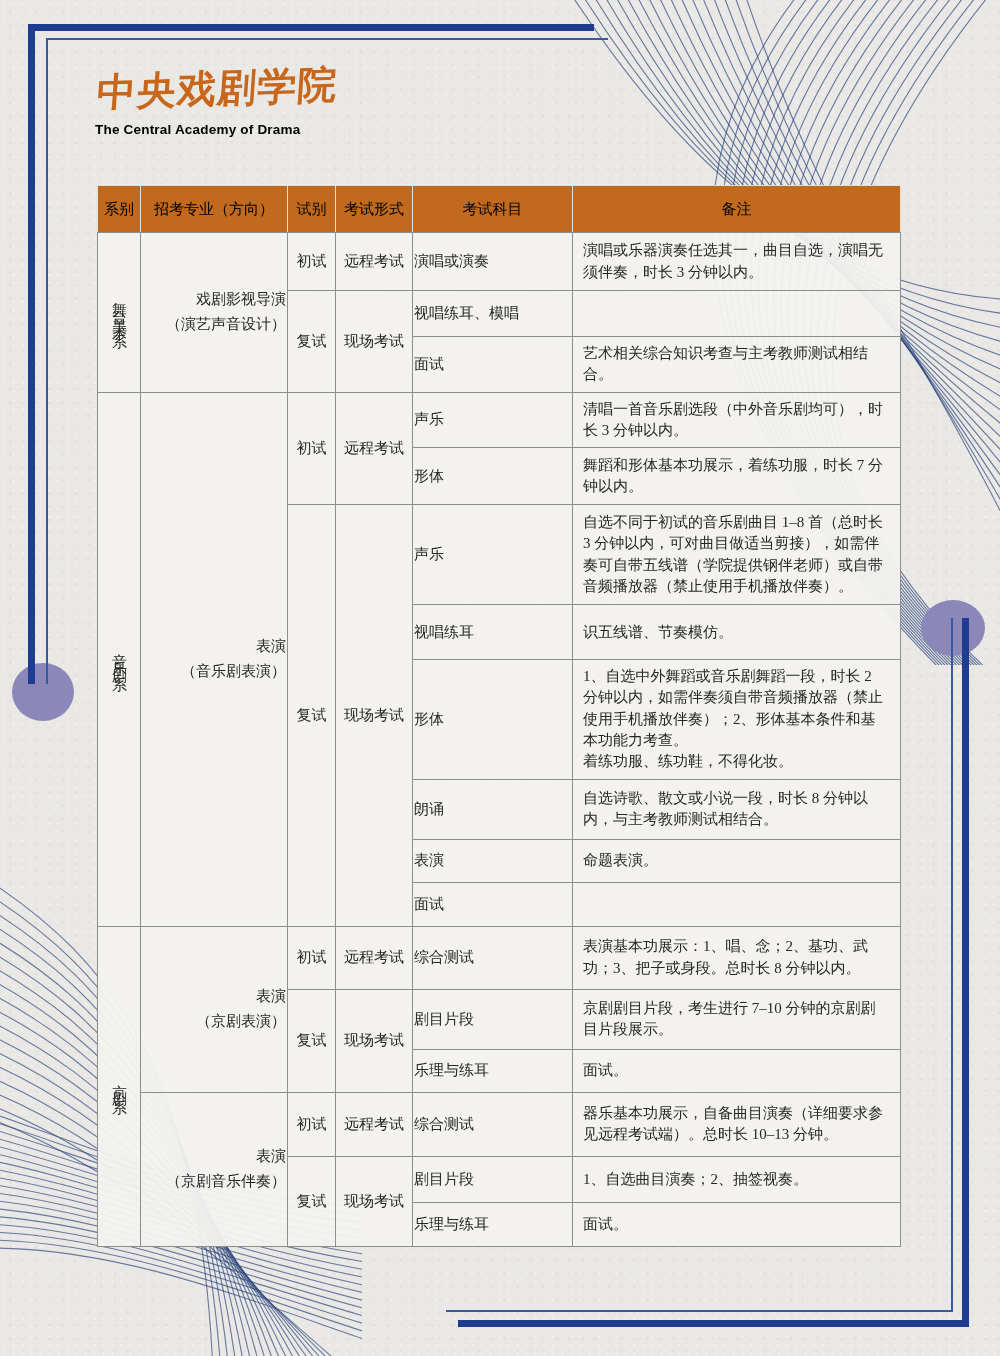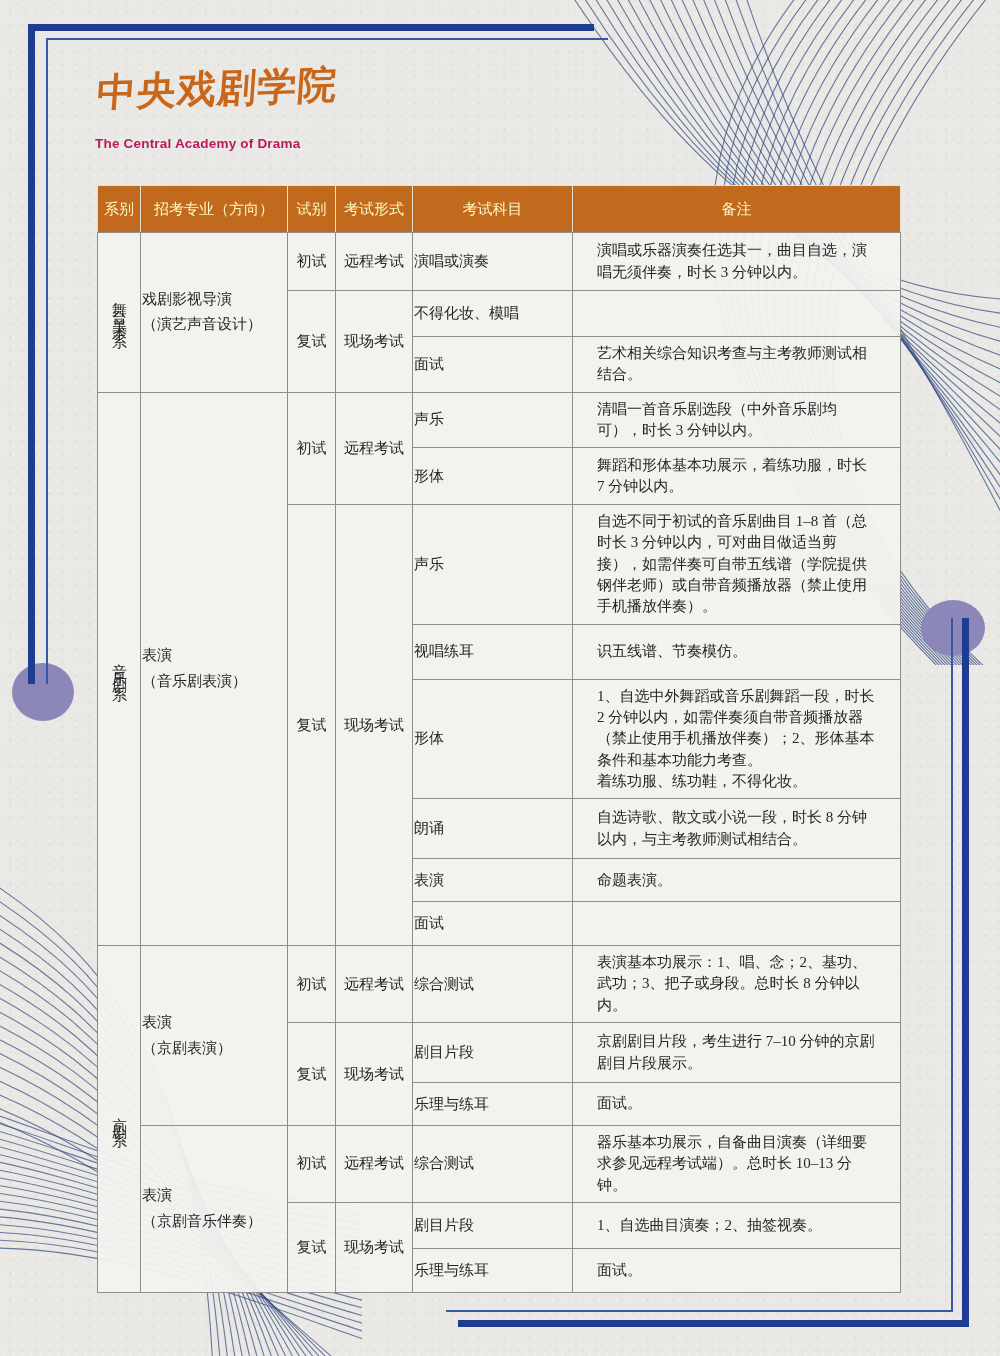--- a/index.html
+++ b/index.html
@@ -35,45 +35,45 @@
   #circle-right{left:921px;top:600px;width:64px;height:56px;}
 
   
   .logo{position:absolute;left:95px;top:66px;z-index:5;}
   .logo-zh{
     font-size:39px;font-weight:bold;color:#c8671b;letter-spacing:1px;
     font-family:"DejaVu Serif","Liberation Serif",serif;
     transform:skewX(-6deg) rotate(-2deg);transform-origin:left bottom;
   }
   .logo-en{
-    font-size:13.5px;font-weight:bold;color:#be185d;margin-top:16px;letter-spacing:0.2px;
+    font-size:13.5px;font-weight:bold;color:#000000;margin-top:2px;letter-spacing:0.2px;
     font-family:"Liberation Sans","DejaVu Sans",sans-serif;
   }
 
   
   table.exam{
     position:absolute;left:97px;top:185px;width:803px;z-index:4;
     border-collapse:collapse;table-layout:fixed;
     background:rgba(243,242,239,0.95);
   }
   .exam th,.exam td{border:1px solid #8d8d8d;overflow:hidden;}
   .exam thead th{
-    background:#c1691d;color:#fef9c3;font-weight:normal;font-size:15px;
+    background:#c1691d;color:#000000;font-weight:normal;font-size:15px;
     border:1px solid #e4ded3;border-bottom-color:#8d8d8d;text-align:center;
   }
   .exam td{font-size:15px;vertical-align:middle;}
   .c-dept{text-align:center;}
   .dept-vert{
     writing-mode:vertical-rl;text-orientation:upright;
     letter-spacing:8px;display:inline-block;line-height:1;
   }
-  .c-major{text-align:left;white-space:pre-line;line-height:1.7;}
+  .c-major{text-align:right;white-space:pre-line;line-height:1.7;}
   .c-round,.c-format{text-align:center;}
   .c-subject{text-align:left;}
-  .c-note{text-align:left;padding:6px 24px;line-height:1.42;white-space:pre-line;}
+  .c-note{text-align:left;padding:6px 10px;line-height:1.42;white-space:pre-line;}
 </style>
 </head>
 <body>
 
 <svg id="g-tr" class="guilloche deco" viewBox="0 0 447 665">
     <path d="M 14 -12 C 120 150, 250 290, 462 300" fill="none" stroke="#30497f" stroke-width="1.1" opacity="0.72"></path>
     <path d="M 25 -12 C 129 154, 257 293, 462 315" fill="none" stroke="#30497f" stroke-width="1.1" opacity="0.72"></path>
     <path d="M 36 -12 C 138 158, 264 296, 462 330" fill="none" stroke="#30497f" stroke-width="1.1" opacity="0.72"></path>
     <path d="M 47 -12 C 147 162, 271 299, 462 345" fill="none" stroke="#30497f" stroke-width="1.1" opacity="0.72"></path>
     <path d="M 58 -12 C 156 166, 278 302, 462 360" fill="none" stroke="#30497f" stroke-width="1.1" opacity="0.72"></path>
@@ -187,21 +187,21 @@
       <td class="c-major" rowspan="3">戏剧影视导演
 （演艺声音设计）</td>
       <td class="c-round">初试</td>
       <td class="c-format">远程考试</td>
       <td class="c-subject">演唱或演奏</td>
       <td class="c-note">演唱或乐器演奏任选其一，曲目自选，演唱无须伴奏，时长 3 分钟以内。</td>
     </tr>
     <tr style="height:46px">
       <td class="c-round" rowspan="2">复试</td>
       <td class="c-format" rowspan="2">现场考试</td>
-      <td class="c-subject">不得化妆、模唱</td>
+      <td class="c-subject">视唱练耳、模唱</td>
       <td class="c-note"></td>
     </tr>
     <tr style="height:49px">
       <td class="c-subject">面试</td>
       <td class="c-note">艺术相关综合知识考查与主考教师测试相结合。</td>
     </tr>
 
     <tr style="height:53px">
       <td class="c-dept" rowspan="8"><span class="dept-vert">音乐剧系</span></td>
       <td class="c-major" rowspan="8">表演

